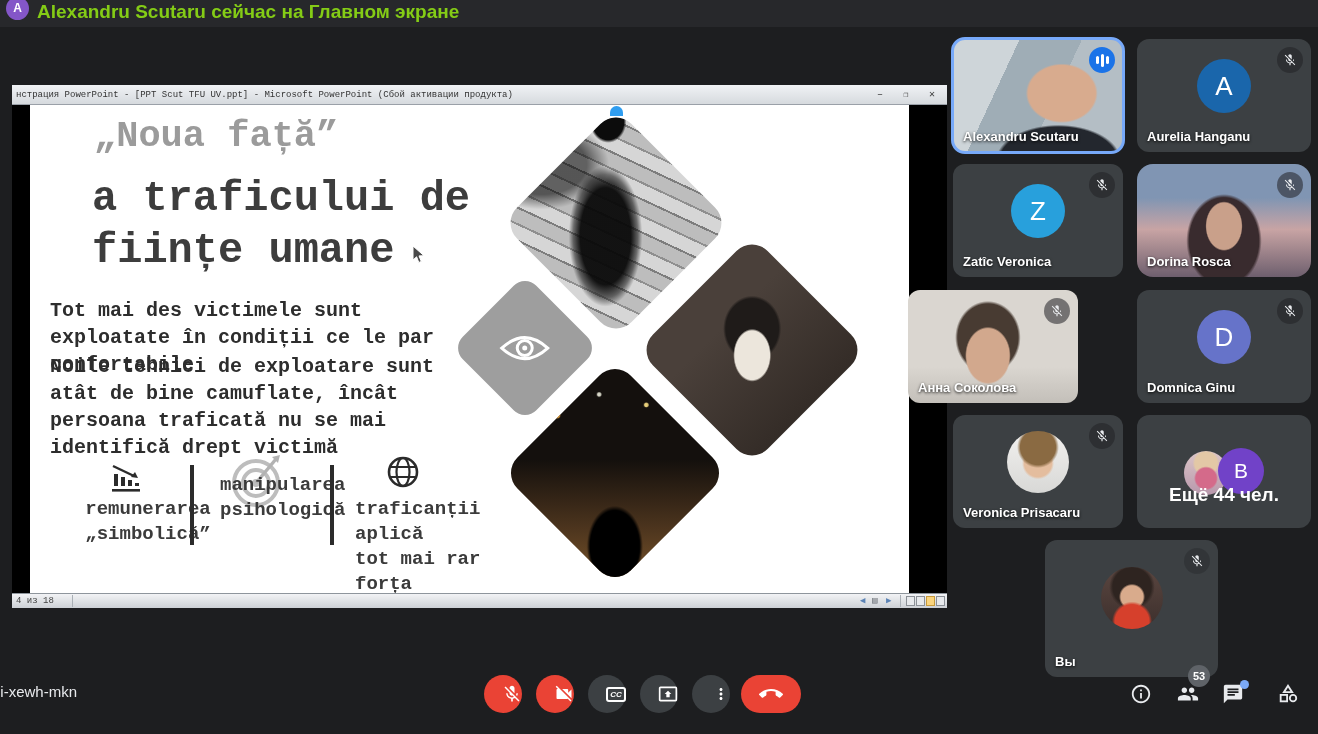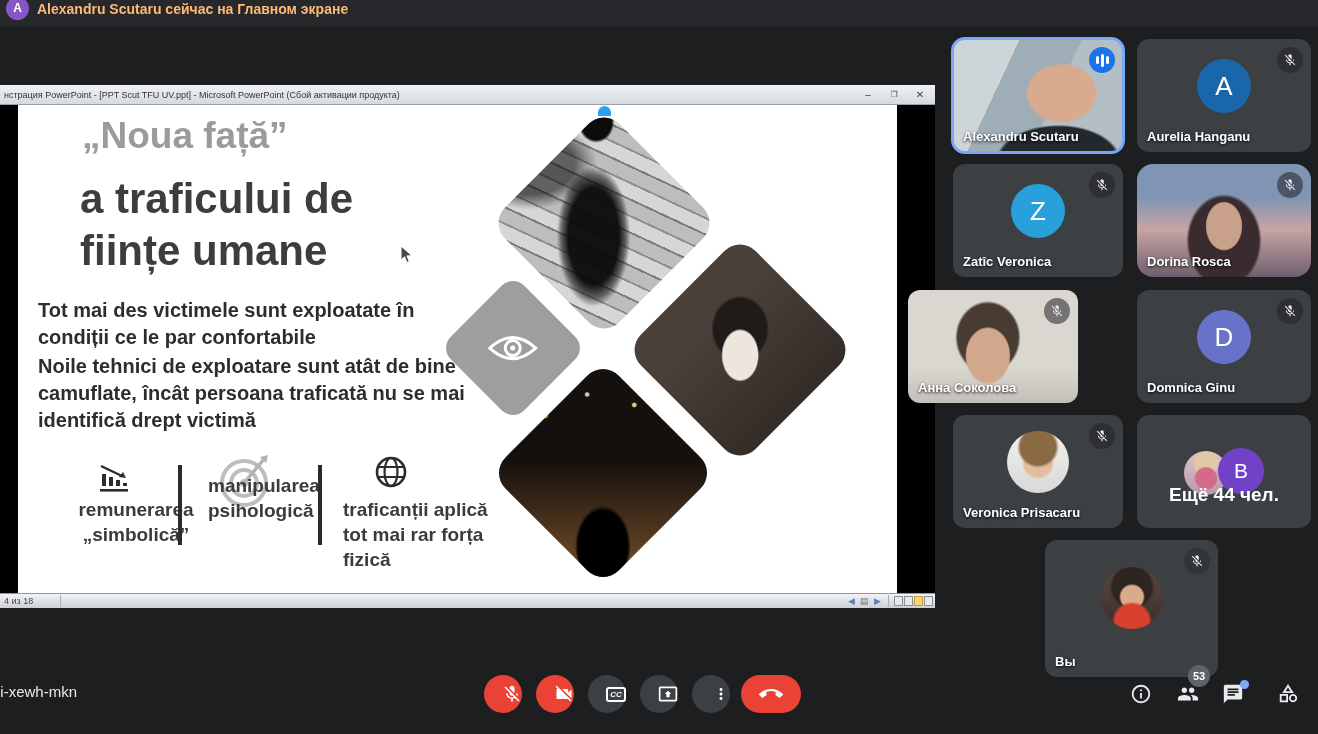--- a/index.html
+++ b/index.html
@@ -4,24 +4,24 @@
 <style>
   * { margin:0; padding:0; box-sizing:border-box; }
   html,body { width:1318px; height:734px; overflow:hidden; background:#1d1e20;
     font-family:"Liberation Sans", sans-serif; }
   #app { position:relative; width:1318px; height:734px; background:#1d1e20; overflow:hidden; }
 
   
   .banner { position:absolute; left:0; top:0; width:1318px; height:27px; background:#27282b; }
   .banner-avatar { position:absolute; left:6px; top:-3px; width:23px; height:23px; border-radius:50%;
     color:#fff; font-size:12px; font-weight:700; text-align:center; line-height:23px; }
-  .banner-text { position:absolute; left:37px; top:1px; color:#fdba74; font-size:14px; font-weight:700; }
-
-  
-  .ppt-window { position:absolute; left:0; top:85px; width:935px; height:515px; }
+  .banner-text { position:absolute; left:37px; top:1px; color:#84cc16; font-size:19px; font-weight:700; }
+
+  
+  .ppt-window { position:absolute; left:12px; top:85px; width:935px; height:515px;font-family:Liberation Mono, monospace; }
   .ppt-titlebar { position:absolute; left:0; top:0; width:935px; height:20px;
     background:linear-gradient(#f0f2f5,#d6dade); border-bottom:1px solid #9aa0a8; }
   .ppt-title { position:absolute; left:4px; top:5px; font-size:9px; color:#333; white-space:nowrap; }
   .ppt-ctrl { position:absolute; top:2px; width:22px; height:15px; text-align:center; font-size:10px;
     color:#444; line-height:15px; cursor:default; }
   .ppt-stage { position:absolute; left:0; top:20px; width:935px; height:488px; background:#000; }
   .slide { position:absolute; left:18px; top:0; width:879px; height:488px; background:#fff; overflow:hidden; }
   .ppt-statusbar { position:absolute; left:0; top:508px; width:935px; height:15px;
     background:linear-gradient(#f2f3f5,#cdd1d6); border-top:1px solid #8e959c; }
   .ppt-status-left { position:absolute; left:4px; top:2px; font-size:9px; color:#444; }

